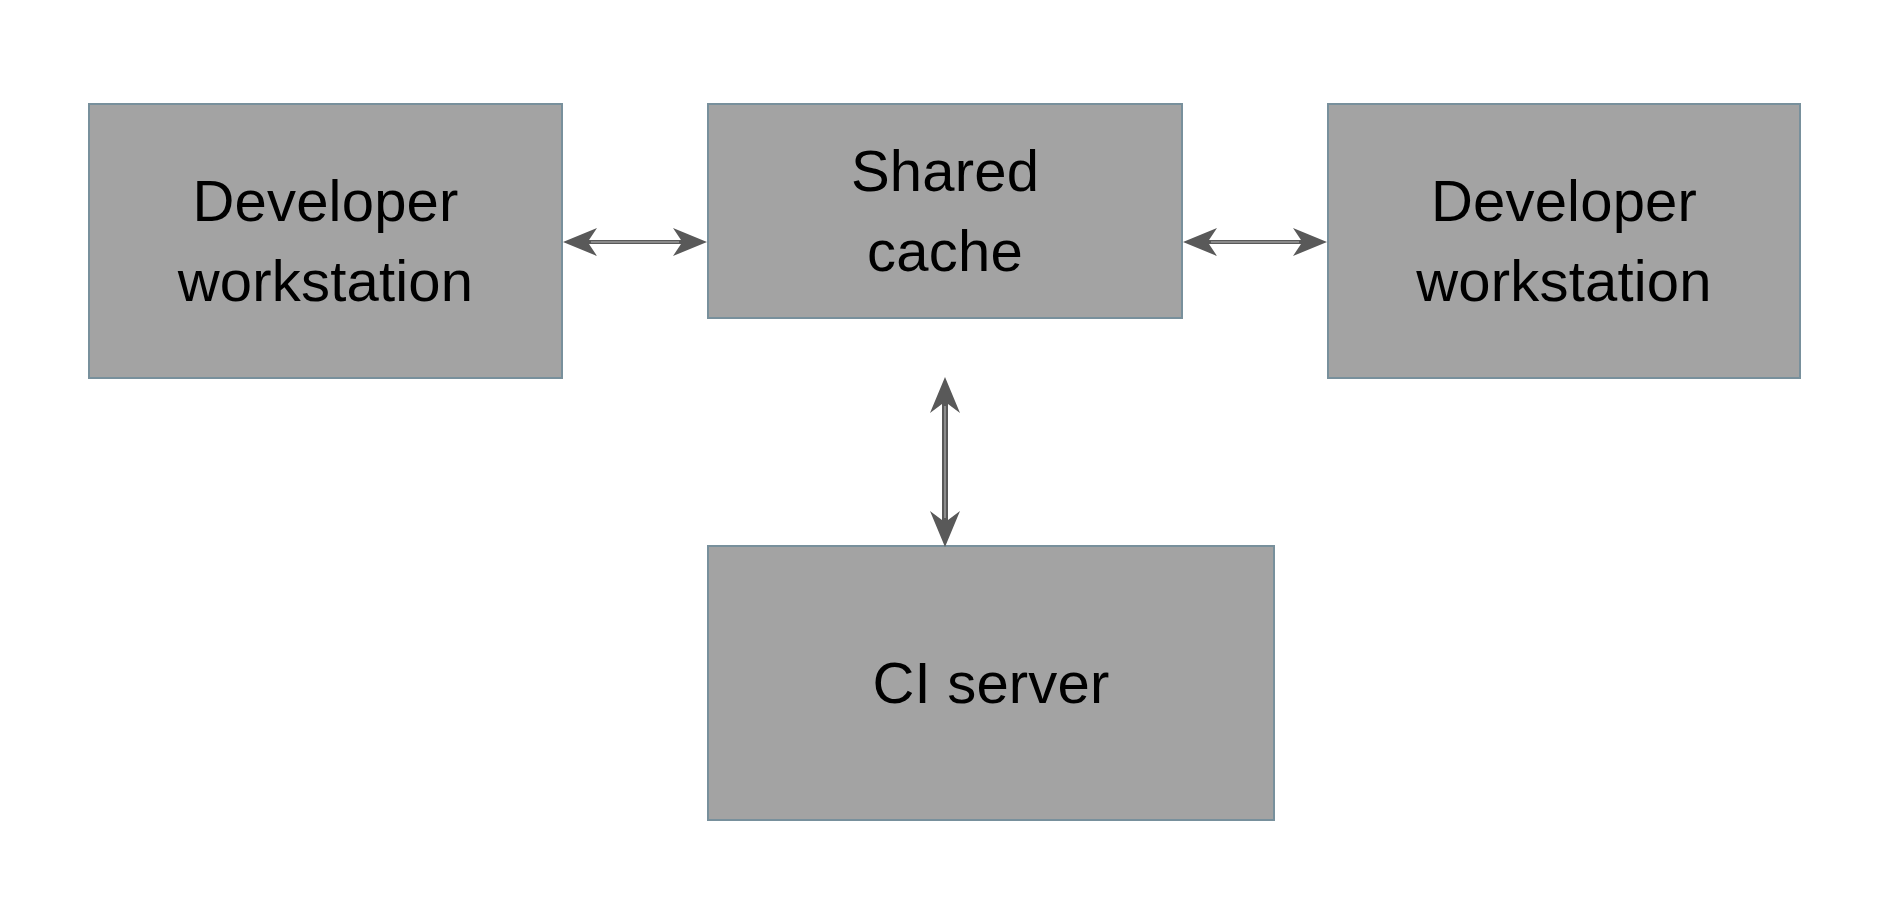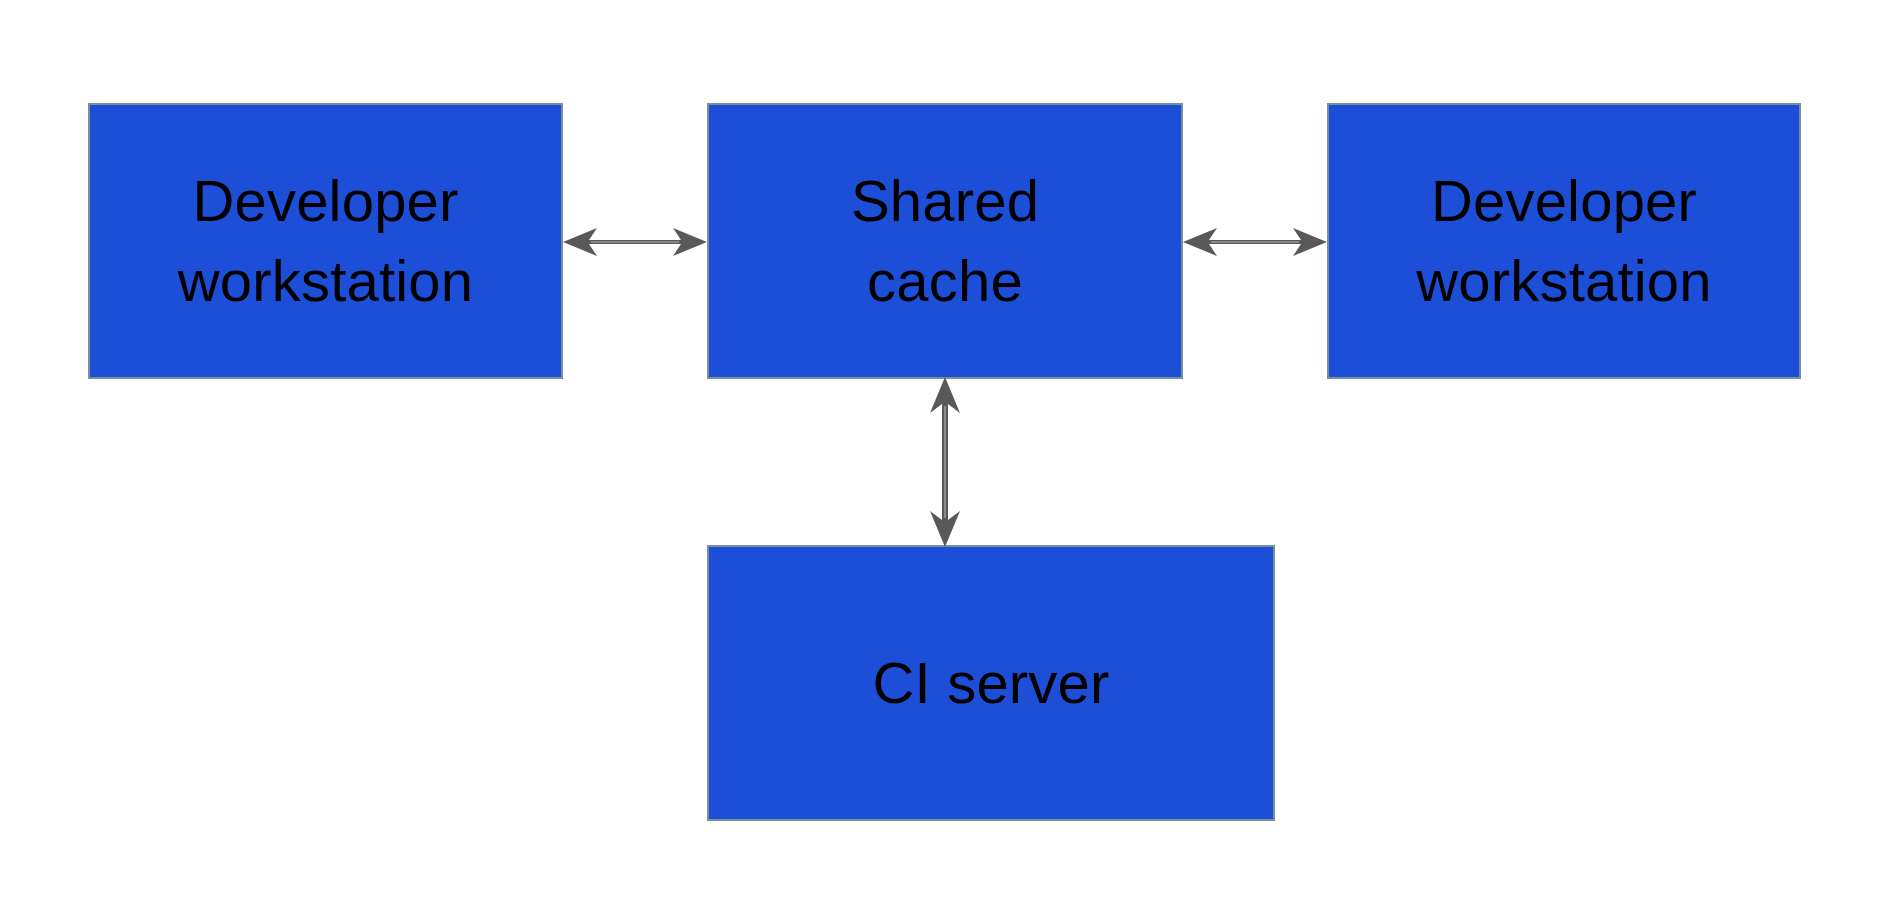--- a/index.html
+++ b/index.html
@@ -14,37 +14,37 @@
   #canvas {
     position: relative;
     width: 1900px;
     height: 922px;
     background: #ffffff;
     overflow: hidden;
   }
   .node {
     position: absolute;
     box-sizing: border-box;
-    background: #1d4ed8;
+    background: #a3a3a3;
     border: 2px solid #78909c;
     display: flex;
     align-items: center;
     justify-content: center;
     text-align: center;
   }
   .node-label {
     font-size: 58px;
     line-height: 1.38;
     color: #000000;
     letter-spacing: 0.2px;
     white-space: pre-line;
     font-weight: 400;
   }
   #node-dev-left  { left: 88px;   top: 103px; width: 475px; height: 276px; }
-  #node-cache     { left: 707px;  top: 103px; width: 476px; height: 276px; }
+  #node-cache     { left: 707px;  top: 103px; width: 476px; height: 216px; }
   #node-dev-right { left: 1327px; top: 103px; width: 474px; height: 276px; }
   #node-ci        { left: 707px;  top: 545px; width: 568px; height: 276px; }
 
   .connector {
     position: absolute;
     overflow: visible;
   }
   #conn-left   { left: 556px;  top: 206px; width: 158px; height: 72px; }
   #conn-right  { left: 1176px; top: 206px; width: 158px; height: 72px; }
   #conn-bottom { left: 909px;  top: 371px; width: 72px;  height: 182px; }

